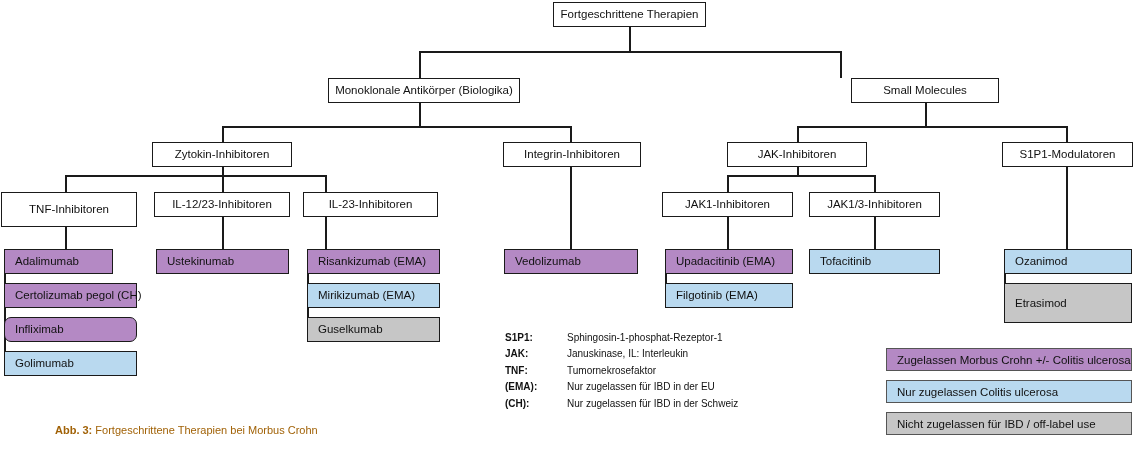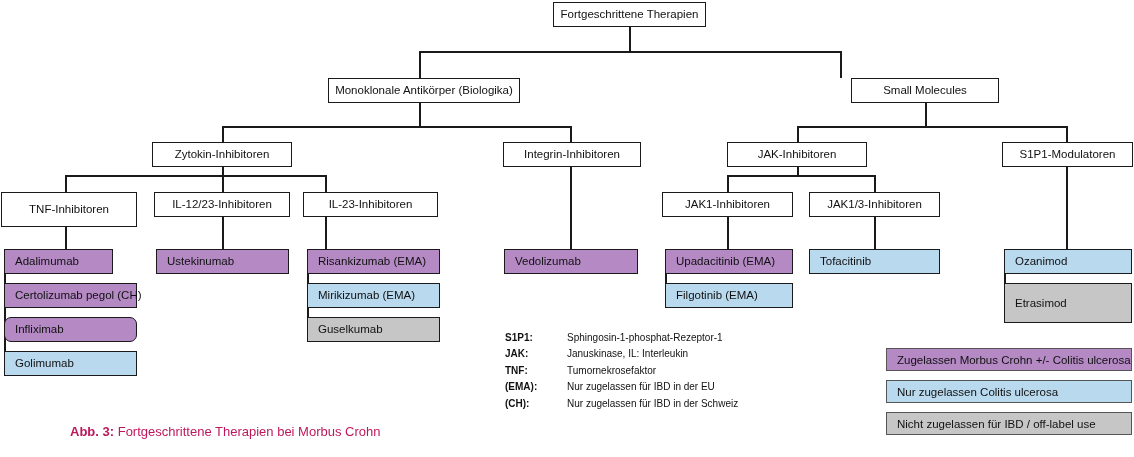--- a/index.html
+++ b/index.html
@@ -42,22 +42,22 @@
   #abbrev .v{flex:1;}
 
   .legend-box{
     position:absolute;box-sizing:border-box;
     border:1.4px solid #555;
     display:flex;align-items:center;padding-left:10px;
     font-size:11.5px;white-space:nowrap;z-index:4;
   }
 
   #caption{
-    position:absolute;left:70px;top:424px;
-    font-size:13px;color:#be185d;z-index:4;white-space:nowrap;
+    position:absolute;left:55px;top:424px;
+    font-size:11px;color:#a16207;z-index:4;white-space:nowrap;
   }
   #caption b{font-weight:bold;}
 </style>
 </head>
 <body>
 
 <div id="canvas">
 
   <div class="line vline" style="left:629px;top:27px;height:25px;"></div>
   <div class="line hline" style="left:419px;top:51px;width:422px;"></div>

